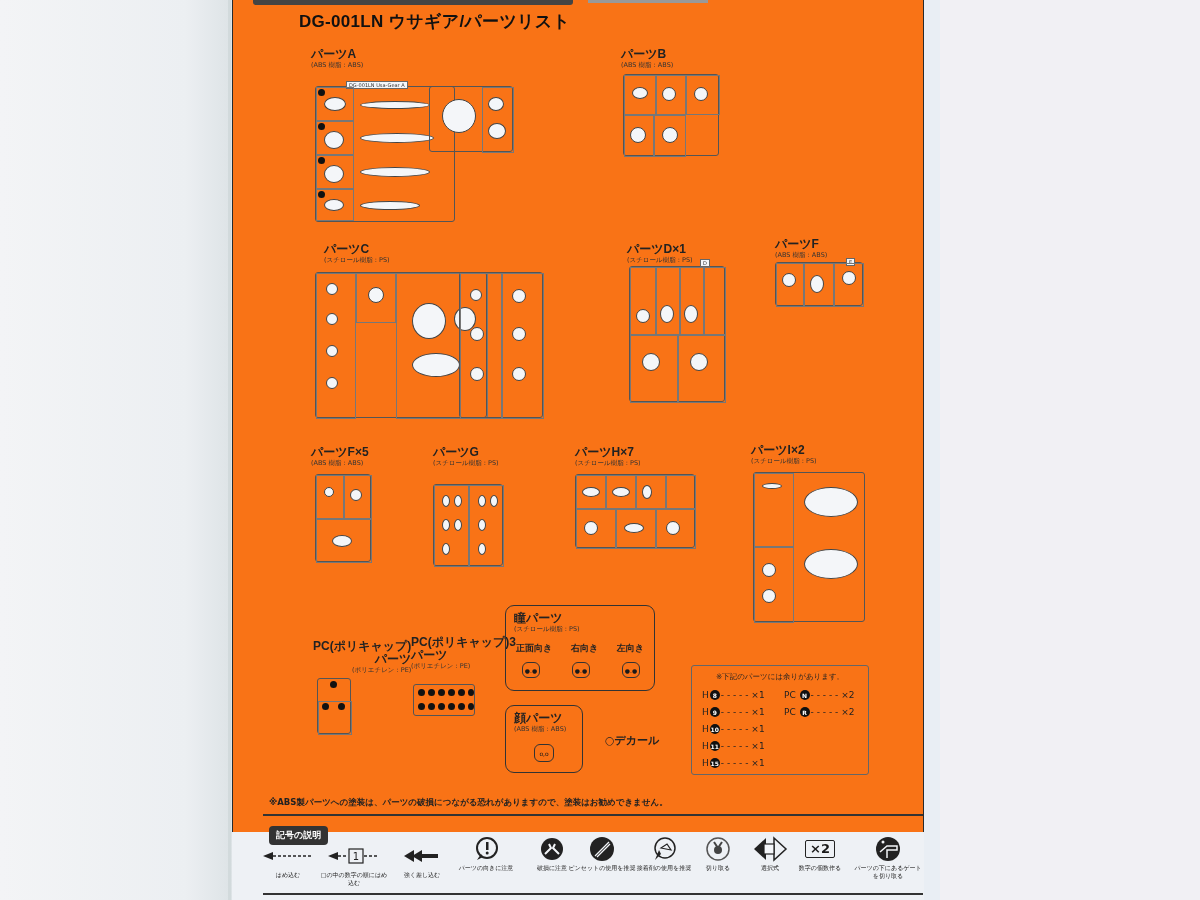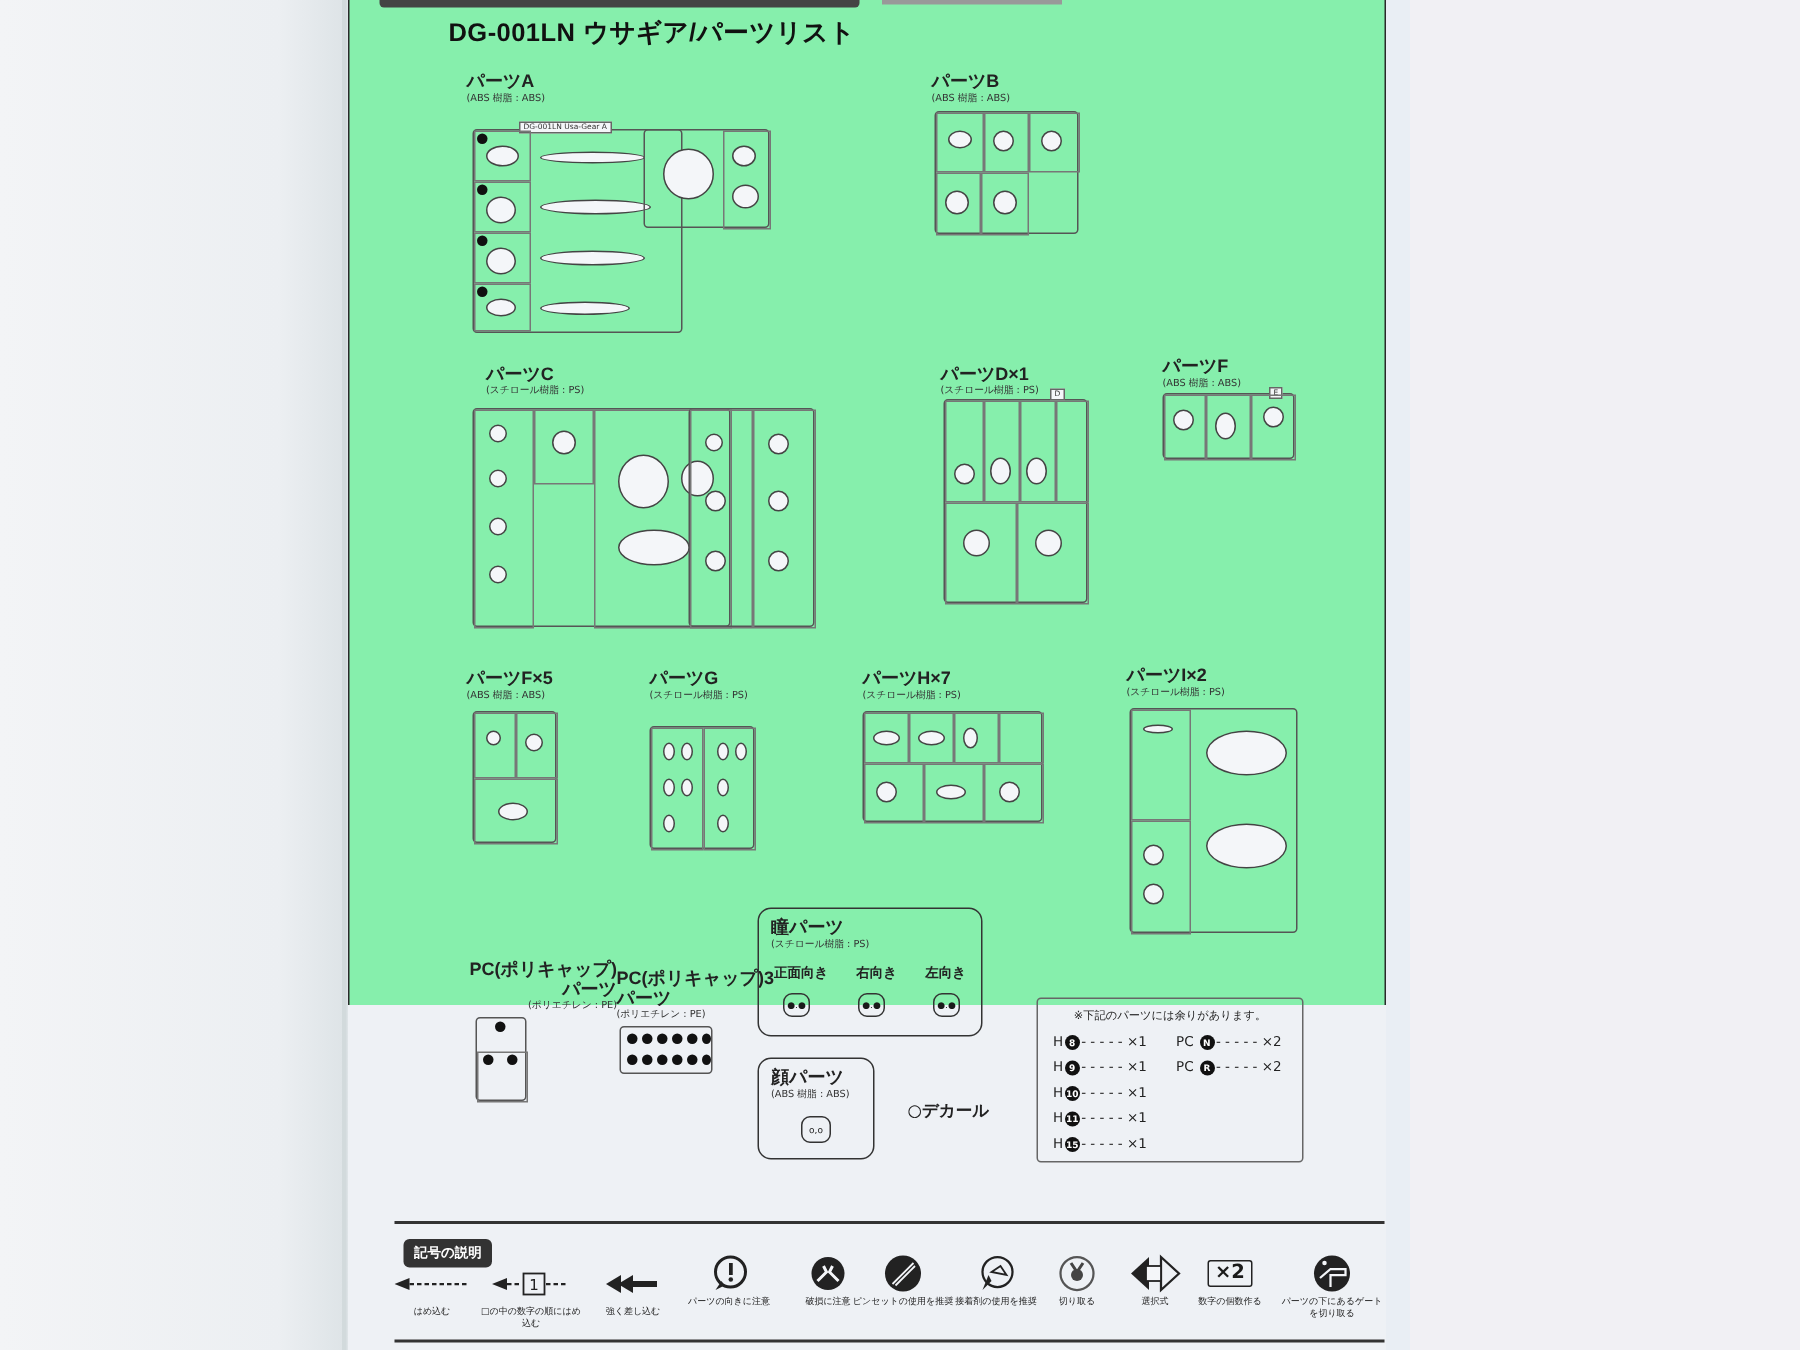--- a/index.html
+++ b/index.html
@@ -8,22 +8,22 @@
     font-family: "DejaVu Sans", sans-serif;
     background: #eef1f5;
     position: relative;
     color: #1a1a1a;
   }
   .bg-left { position: absolute; left: 0; top: 0; width: 232px; height: 900px; background: linear-gradient(90deg, #f3f4f6 0%, #eceff2 80%, #dde3e6 100%); }
   .bg-left-edge { position: absolute; left: 228px; top: 0; width: 3px; height: 900px; background: #d2dadc; }
   .bg-right { position: absolute; left: 940px; top: 0; width: 260px; height: 900px; background: #f1f0f4; }
   .bg-right-strip { position: absolute; left: 924px; top: 0; width: 18px; height: 900px; background: #e9eef4; }
   .page {
-    position: absolute; left: 232px; top: 0; width: 692px; height: 670px;
-    background: #86efac;
+    position: absolute; left: 232px; top: 0; width: 692px; height: 832px;
+    background: #f97316;
     border-left: 1.5px solid #2a2a2a;
     border-right: 1.5px solid #2a2a2a;
   }
   .top-bar { position: absolute; left: 20px; top: 0; width: 320px; height: 5px; background: #444; border-radius: 0 0 3px 3px; }
   .top-bar2 { position: absolute; left: 355px; top: 0; width: 120px; height: 3px; background: #999; }
   .title {
     position: absolute; left: 66px; top: 10px;
     font-family: "Liberation Sans", sans-serif;
     font-weight: bold; font-size: 17px; letter-spacing: 0.3px; color: #111;
   }
@@ -243,21 +243,21 @@
     <div class="sec-label">パーツ</div>
     <div class="sec-sub">(ポリエチレン : PE)</div>
   </div>
   <div class="runner" style="left:84px;top:678px;width:34px;height:56px;">
     <div class="cell" style="left:0;top:22px;width:34px;height:34px;"></div>
     <div class="num" style="left:12px;top:2px;"></div>
     <div class="num" style="left:4px;top:24px;"></div>
     <div class="num" style="left:20px;top:24px;"></div>
   </div>
 
-  <div class="section" style="left:178px;top:636px;margin-top:10px;">
+  <div class="section" style="left:178px;top:636px;">
     <div class="sec-label">PC(ポリキャップ)3</div>
     <div class="sec-label">パーツ</div>
     <div class="sec-sub">(ポリエチレン : PE)</div>
   </div>
   <div class="runner" style="left:180px;top:684px;width:62px;height:32px;">
     <div class="num" style="left:4px;top:4px;"></div>
     <div class="num" style="left:14px;top:4px;"></div>
     <div class="num" style="left:24px;top:4px;"></div>
     <div class="num" style="left:34px;top:4px;"></div>
     <div class="num" style="left:44px;top:4px;"></div>
@@ -315,20 +315,21 @@
       <span>H</span><span class="circ">15</span><span>- - - - -</span>&nbsp;<span>×1</span>
     </div>
     <div class="extra-row" style="left:92px;top:24px;">
       <span>PC</span>&nbsp;<span class="circ">N</span><span>- - - - -</span>&nbsp;<span>×2</span>
     </div>
     <div class="extra-row" style="left:92px;top:41px;">
       <span>PC</span>&nbsp;<span class="circ">R</span><span>- - - - -</span>&nbsp;<span>×2</span>
     </div>
   </div>
 
+  <div class="note">※ABS製パーツへの塗装は、パーツの破損につながる恐れがありますので、塗装はお勧めできません。</div>
   <div class="divider"></div>
 
   <div class="legend-badge">記号の説明</div>
 
   <div class="legend-item" style="left:20px;top:843px;">
     <div class="icon">
       <svg width="50" height="10">
           <polygon points="0,5 10,1 10,9" fill="#222"></polygon>
           <line x1="10" y1="5" x2="48" y2="5" stroke="#222" stroke-width="1.5" stroke-dasharray="3,2"></line>
         </svg>

